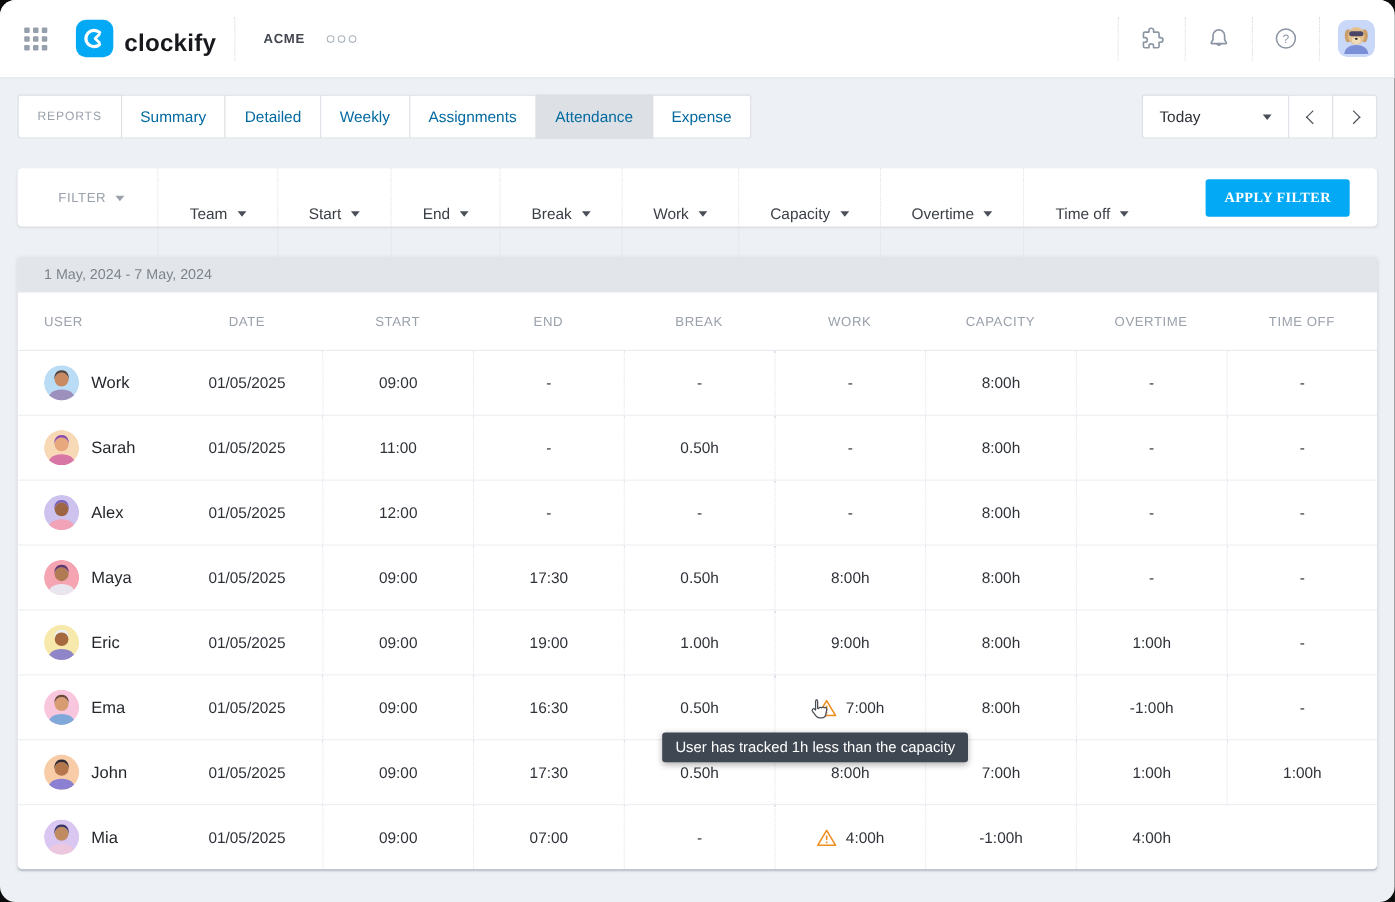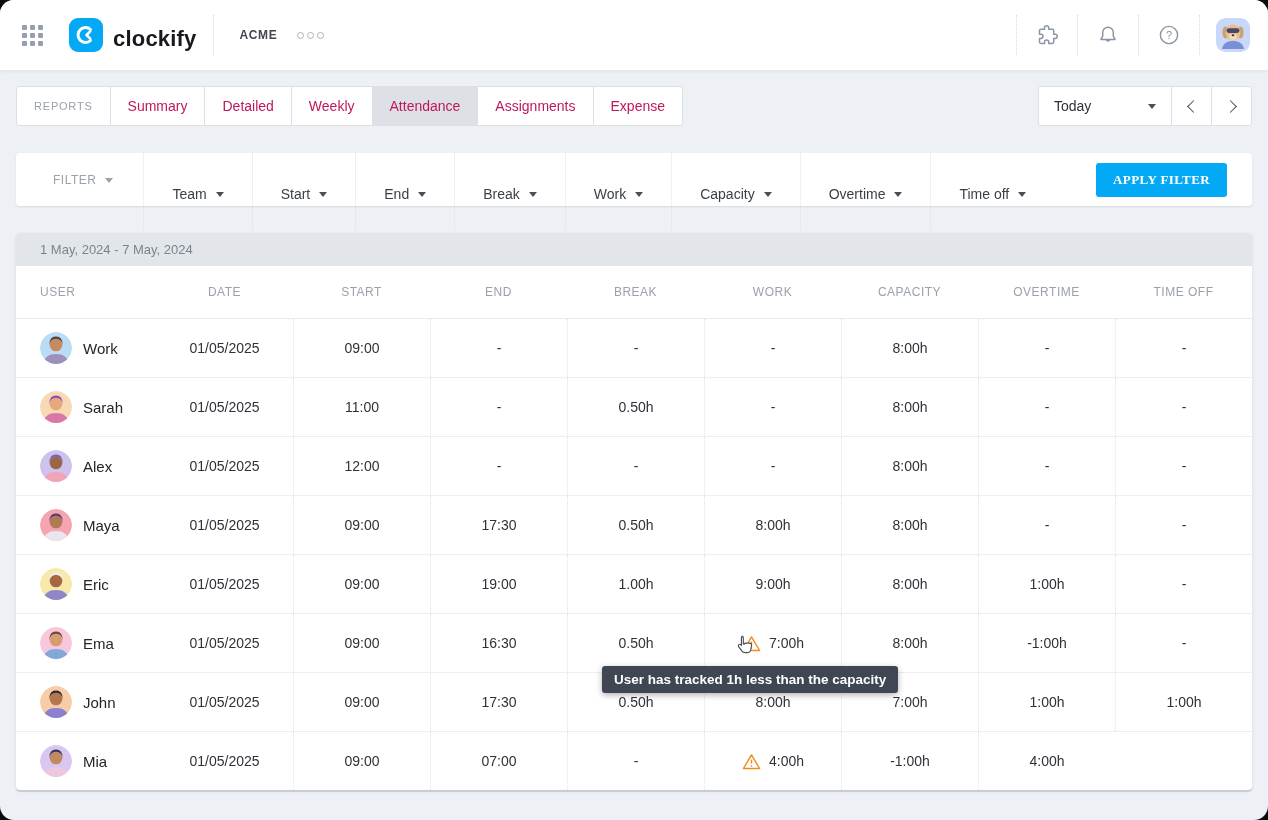--- a/index.html
+++ b/index.html
@@ -18,21 +18,21 @@
   .workspace{font-size:12px;font-weight:600;color:#42464e;letter-spacing:.6px;margin-left:26px;cursor:pointer;}
   .moredots{display:flex;gap:3px;margin-left:20px;cursor:pointer;}
   .moredots i{width:7px;height:7px;border:1.4px solid #aab2bd;border-radius:50%;box-sizing:border-box;}
   .topbar-right{margin-left:auto;display:flex;align-items:center;height:100%;}
   .tico{width:60px;display:flex;align-items:center;justify-content:center;cursor:pointer;}
   .pavatar{width:34px;height:34px;border-radius:9px;margin:0 18px 0 16px;overflow:hidden;cursor:pointer;}
 
   
   .tabsrow{display:flex;margin:15px 16px 0;}
   .tabs{display:flex;}
-  .tabbox{background:#fff;border:1px solid #dcdfe4;height:40px;box-sizing:border-box;display:flex;align-items:center;padding:0 17px;font-size:14px;color:#be185d;margin-left:-1px;}
+  .tabbox{background:#fff;border:1px solid #dcdfe4;height:40px;box-sizing:border-box;display:flex;align-items:center;padding:0 17px;font-size:14px;color:#0369a1;margin-left:-1px;}
   .tab{cursor:pointer;}
   .tab-label{font-size:11px;color:#9aa1ab;letter-spacing:.8px;border-radius:3px 0 0 3px;margin-left:0;}
   .tabs .tab:last-child{border-radius:0 3px 3px 0;}
   .tab.active{background:#dde1e6;}
   .periodgroup{margin-left:auto;display:flex;}
   .pitem{background:#fff;border:1px solid #dcdfe4;height:40px;box-sizing:border-box;display:flex;align-items:center;margin-left:-1px;cursor:pointer;}
   .today{width:134px;padding:0 15px;justify-content:space-between;font-size:14px;color:#2e3238;border-radius:3px 0 0 3px;margin-left:0;}
   .navbtn{width:41px;justify-content:center;}
   .navbtn:last-child{border-radius:0 3px 3px 0;}
   .chev{width:8px;height:8px;border-left:1.6px solid #4a4f57;border-bottom:1.6px solid #4a4f57;display:inline-block;}
@@ -56,21 +56,21 @@
   .trow{display:grid;grid-template-columns:140px repeat(8,1fr);height:58px;}
   .trow:not(:last-child){border-bottom:1px solid #eceef2;}
   .cell{display:flex;align-items:center;justify-content:center;font-size:14px;color:#2e3238;}
   .trow .cell:nth-child(n+3){border-left:1px dotted #e0e4ea;}
   .cell.col-user{justify-content:flex-start;padding-left:24px;}
   .avatar{width:32px;height:32px;display:block;}
   .uname{font-size:15px;color:#23262b;margin-left:11px;}
   .warn{margin-right:8px;display:block;cursor:pointer;}
 
   
-  .tooltip{position:absolute;left:602px;top:666px;height:27px;line-height:27px;background:var(--tooltip-bg);color:#fff;font-size:13.5px;font-weight:700;padding:0 12px;border-radius:3px;box-shadow:0 2px 6px rgba(0,0,0,.3);z-index:20;white-space:nowrap;}
+  .tooltip{position:absolute;left:602px;top:666px;height:27px;line-height:27px;background:var(--tooltip-bg);color:#fff;font-size:13.5px;font-weight:400;padding:0 12px;border-radius:3px;box-shadow:0 2px 6px rgba(0,0,0,.3);z-index:20;white-space:nowrap;}
   .handicon{position:absolute;left:736px;top:634px;z-index:21;}
 </style>
 </head>
 <body>
 
 <div class="screen">
 
   <div class="topbar">
     <div class="apps">
         <i></i>
@@ -137,22 +137,22 @@
     </div>
   </div>
 
   <div class="tabsrow">
     <div class="tabs">
       <div class="tabbox tab-label">REPORTS</div>
       <div style="display:flex">
           <div class="tabbox tab">Summary</div>
           <div class="tabbox tab">Detailed</div>
           <div class="tabbox tab">Weekly</div>
+          <div class="tabbox tab">Assignments</div>
           <div class="tabbox tab active">Attendance</div>
-          <div class="tabbox tab">Assignments</div>
           <div class="tabbox tab">Expense</div>
         </div>
     </div>
     <div class="periodgroup">
       <div class="pitem today">
         <span>Today</span>
         <span class="caret"></span>
       </div>
       <div class="pitem navbtn">
           <span class="chev left"></span>

